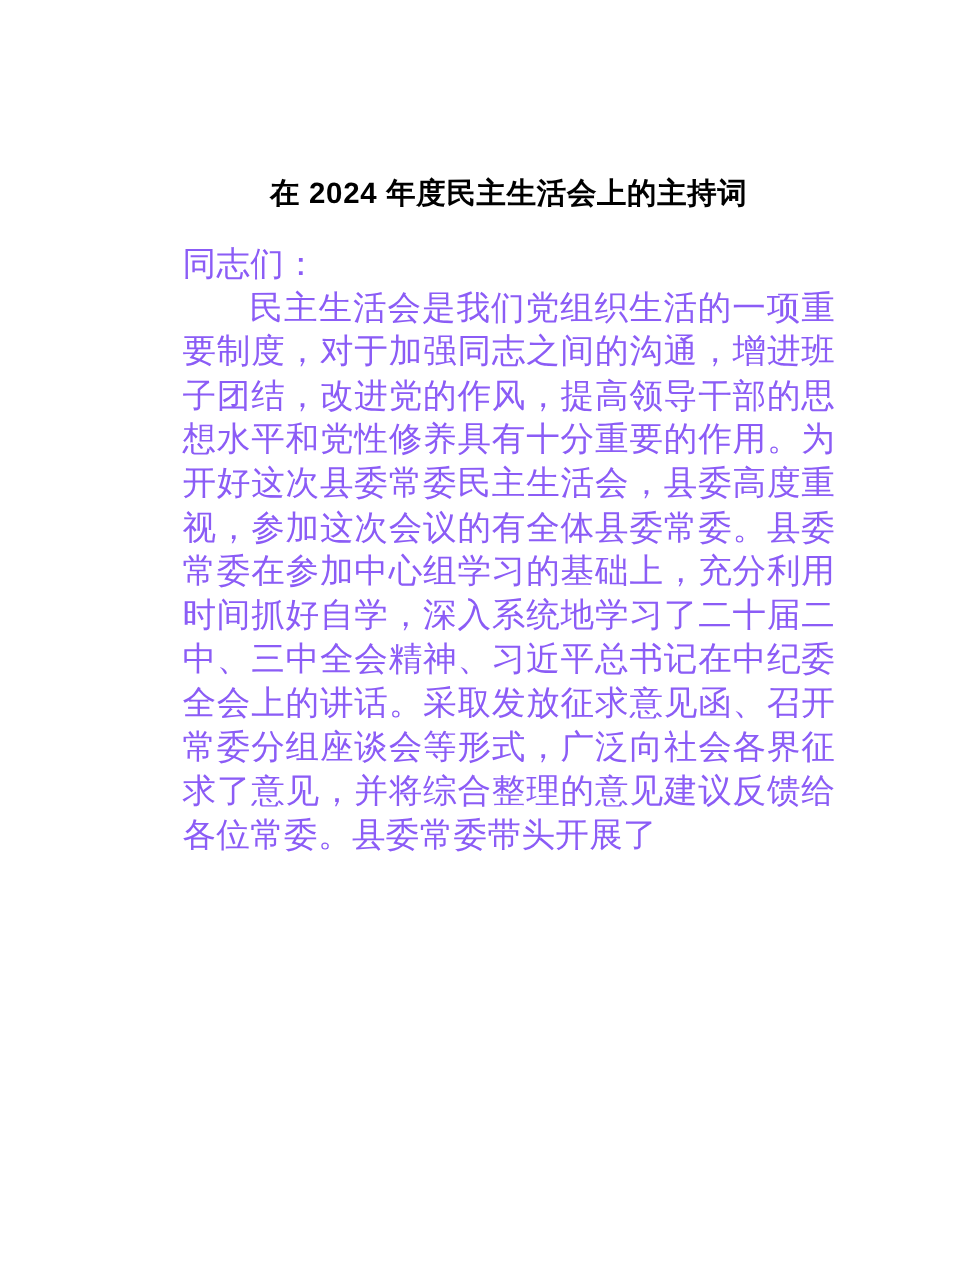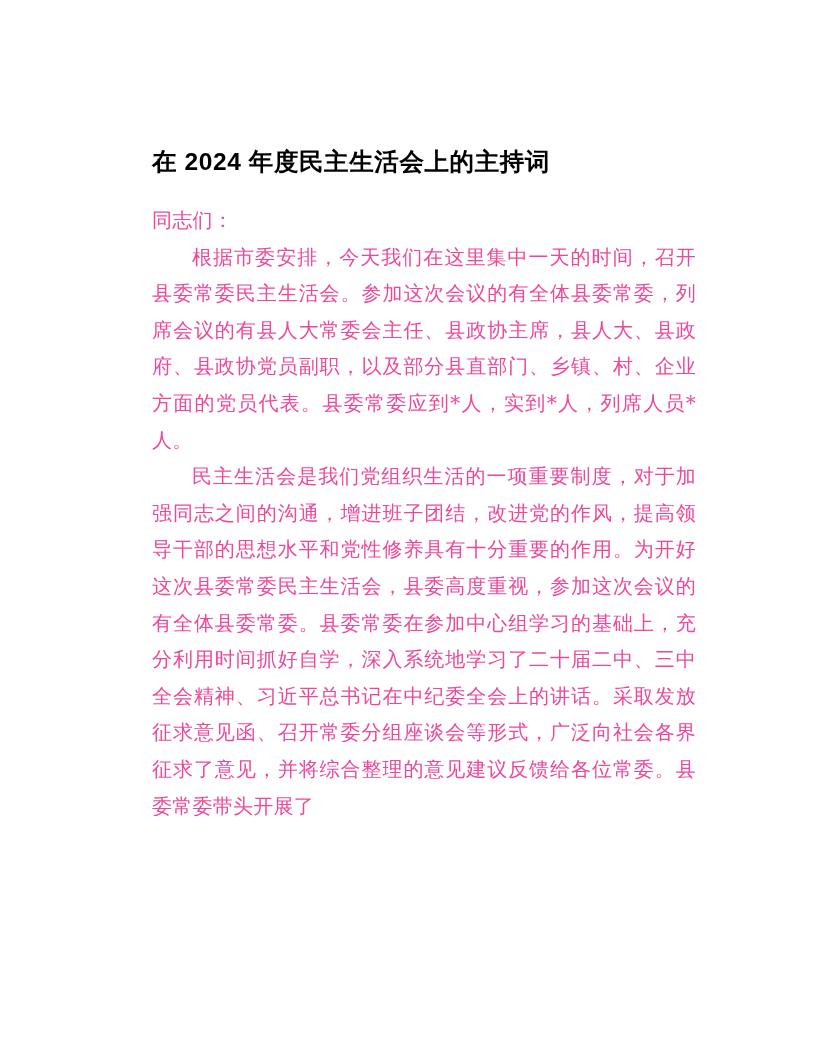--- a/index.html
+++ b/index.html
@@ -30,42 +30,42 @@
     left: 152px;
     top: 0;
     width: 544px;
   }
 
   .doc-title {
     font-family: "Liberation Sans", "DejaVu Sans", sans-serif;
     font-weight: 700;
     font-size: 24.5px;
     line-height: 36px;
-    text-align: left;
+    text-align: center;
     letter-spacing: 0.6px;
     margin: 0;
     padding-top: 144px;
     color: #000000;
     white-space: nowrap;
   }
 
   .body-block {
     margin-top: 22px;
   }
 
   p.para {
     margin: 0;
     font-family: "DejaVu Serif", "Liberation Serif", serif;
-    font-size: 20px;
+    font-size: 28px;
     line-height: 36.6px;
     text-align: justify;
     text-align-last: left;
     text-justify: inter-character;
     letter-spacing: 0.25px;
-    color: #ec4899;
+    color: #8b5cf6;
     word-break: break-all;
     overflow-wrap: break-word;
   }
 
   p.indent {
     text-indent: 2em;
   }
 
   p.salutation {
     text-indent: 0;
@@ -76,20 +76,19 @@
 
 <div class="page">
   <div class="content">
 
     <h1 class="doc-title">在 2024 年度民主生活会上的主持词</h1>
 
     <div class="body-block">
 
       <p class="para salutation">同志们：</p>
 
-      <p class="para indent">根据市委安排，今天我们在这里集中一天的时间，召开县委常委民主生活会。参加这次会议的有全体县委常委，列席会议的有县人大常委会主任、县政协主席，县人大、县政府、县政协党员副职，以及部分县直部门、乡镇、村、企业方面的党员代表。县委常委应到*人，实到*人，列席人员*人。</p>
 
 
       <p class="para indent">民主生活会是我们党组织生活的一项重要制度，对于加强同志之间的沟通，增进班子团结，改进党的作风，提高领导干部的思想水平和党性修养具有十分重要的作用。为开好这次县委常委民主生活会，县委高度重视，参加这次会议的有全体县委常委。县委常委在参加中心组学习的基础上，充分利用时间抓好自学，深入系统地学习了二十届二中、三中全会精神、习近平总书记在中纪委全会上的讲话。采取发放征求意见函、召开常委分组座谈会等形式，广泛向社会各界征求了意见，并将综合整理的意见建议反馈给各位常委。县委常委带头开展了</p>
 
     </div>
   </div>
 </div>
 
 </body></html>

